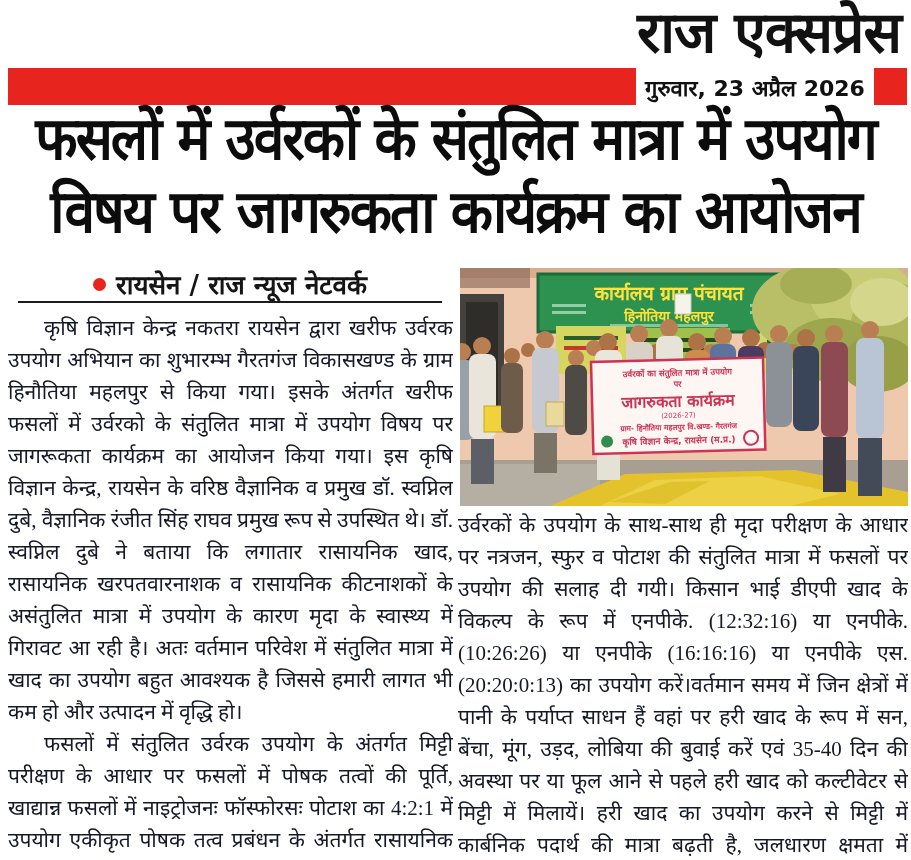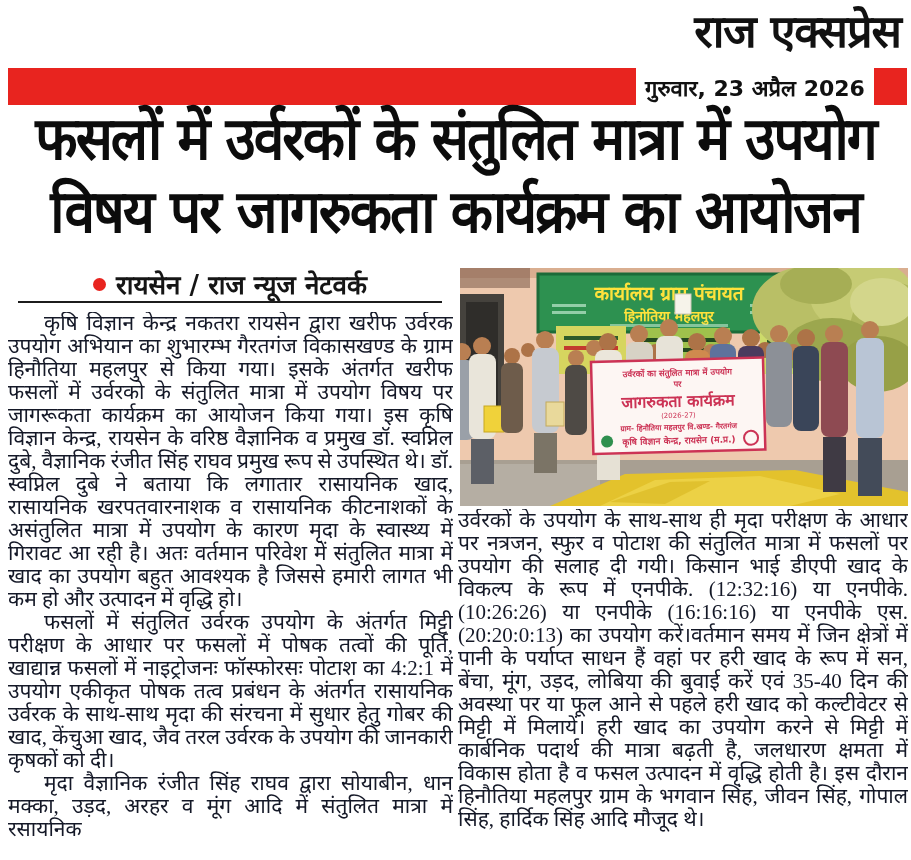--- a/index.html
+++ b/index.html
@@ -5,21 +5,21 @@
   * { margin:0; padding:0; box-sizing:border-box; }
   html,body { background:#ffffff; }
   .page {
     position:relative; width:911px; height:860px; background:#ffffff;
     overflow:hidden; font-family:"Liberation Serif","DejaVu Serif",serif;
     color:#141827;
   }
   
   .masthead-title {
     position:absolute; top:2px; right:10px; font-family:"DejaVu Sans","Liberation Sans",sans-serif;
-    font-weight:bold; font-size:45px; letter-spacing:-1px; color:#111;
+    font-weight:bold; font-size:57px; letter-spacing:-1px; color:#111;
     line-height:60px; white-space:nowrap;
   }
   .red-bar {
     position:absolute; top:68px; left:8px; width:628px; height:37px;
     background:#E8241F;
   }
   .masthead-date {
     position:absolute; top:72px; left:645px; width:215px; 
     font-family:"DejaVu Sans","Liberation Sans",sans-serif; font-weight:bold;
     font-size:22px; color:#111; white-space:nowrap;
@@ -41,21 +41,21 @@
     align-items:center; justify-content:center; gap:10px;
     font-family:"DejaVu Sans","Liberation Sans",sans-serif;
     font-weight:bold; font-size:26px; color:#151515;
   }
   .byline-dot { width:13px; height:13px; border-radius:50%; background:#E8241F; flex:0 0 auto; }
   .byline-rule {
     position:absolute; top:301px; left:18px; width:424px; height:2px; background:#1c1c1c;
   }
   
   .col {
-    position:absolute; font-size:21px; line-height:23px; text-align:justify;
+    position:absolute; font-size:21px; line-height:32px; text-align:justify;
     color:#141827; overflow:hidden;
   }
   .col-left  { top:312px; left:8px;   width:445px; height:546px; }
   .col-right { top:509px; left:458px; width:450px; height:349px; }
   .col p { text-indent:36px; margin:0; }
   .col p.no-indent { text-indent:0; }
   
   .photo {
     position:absolute; top:268px; left:460px; width:448px; height:304px;
     overflow:hidden;

